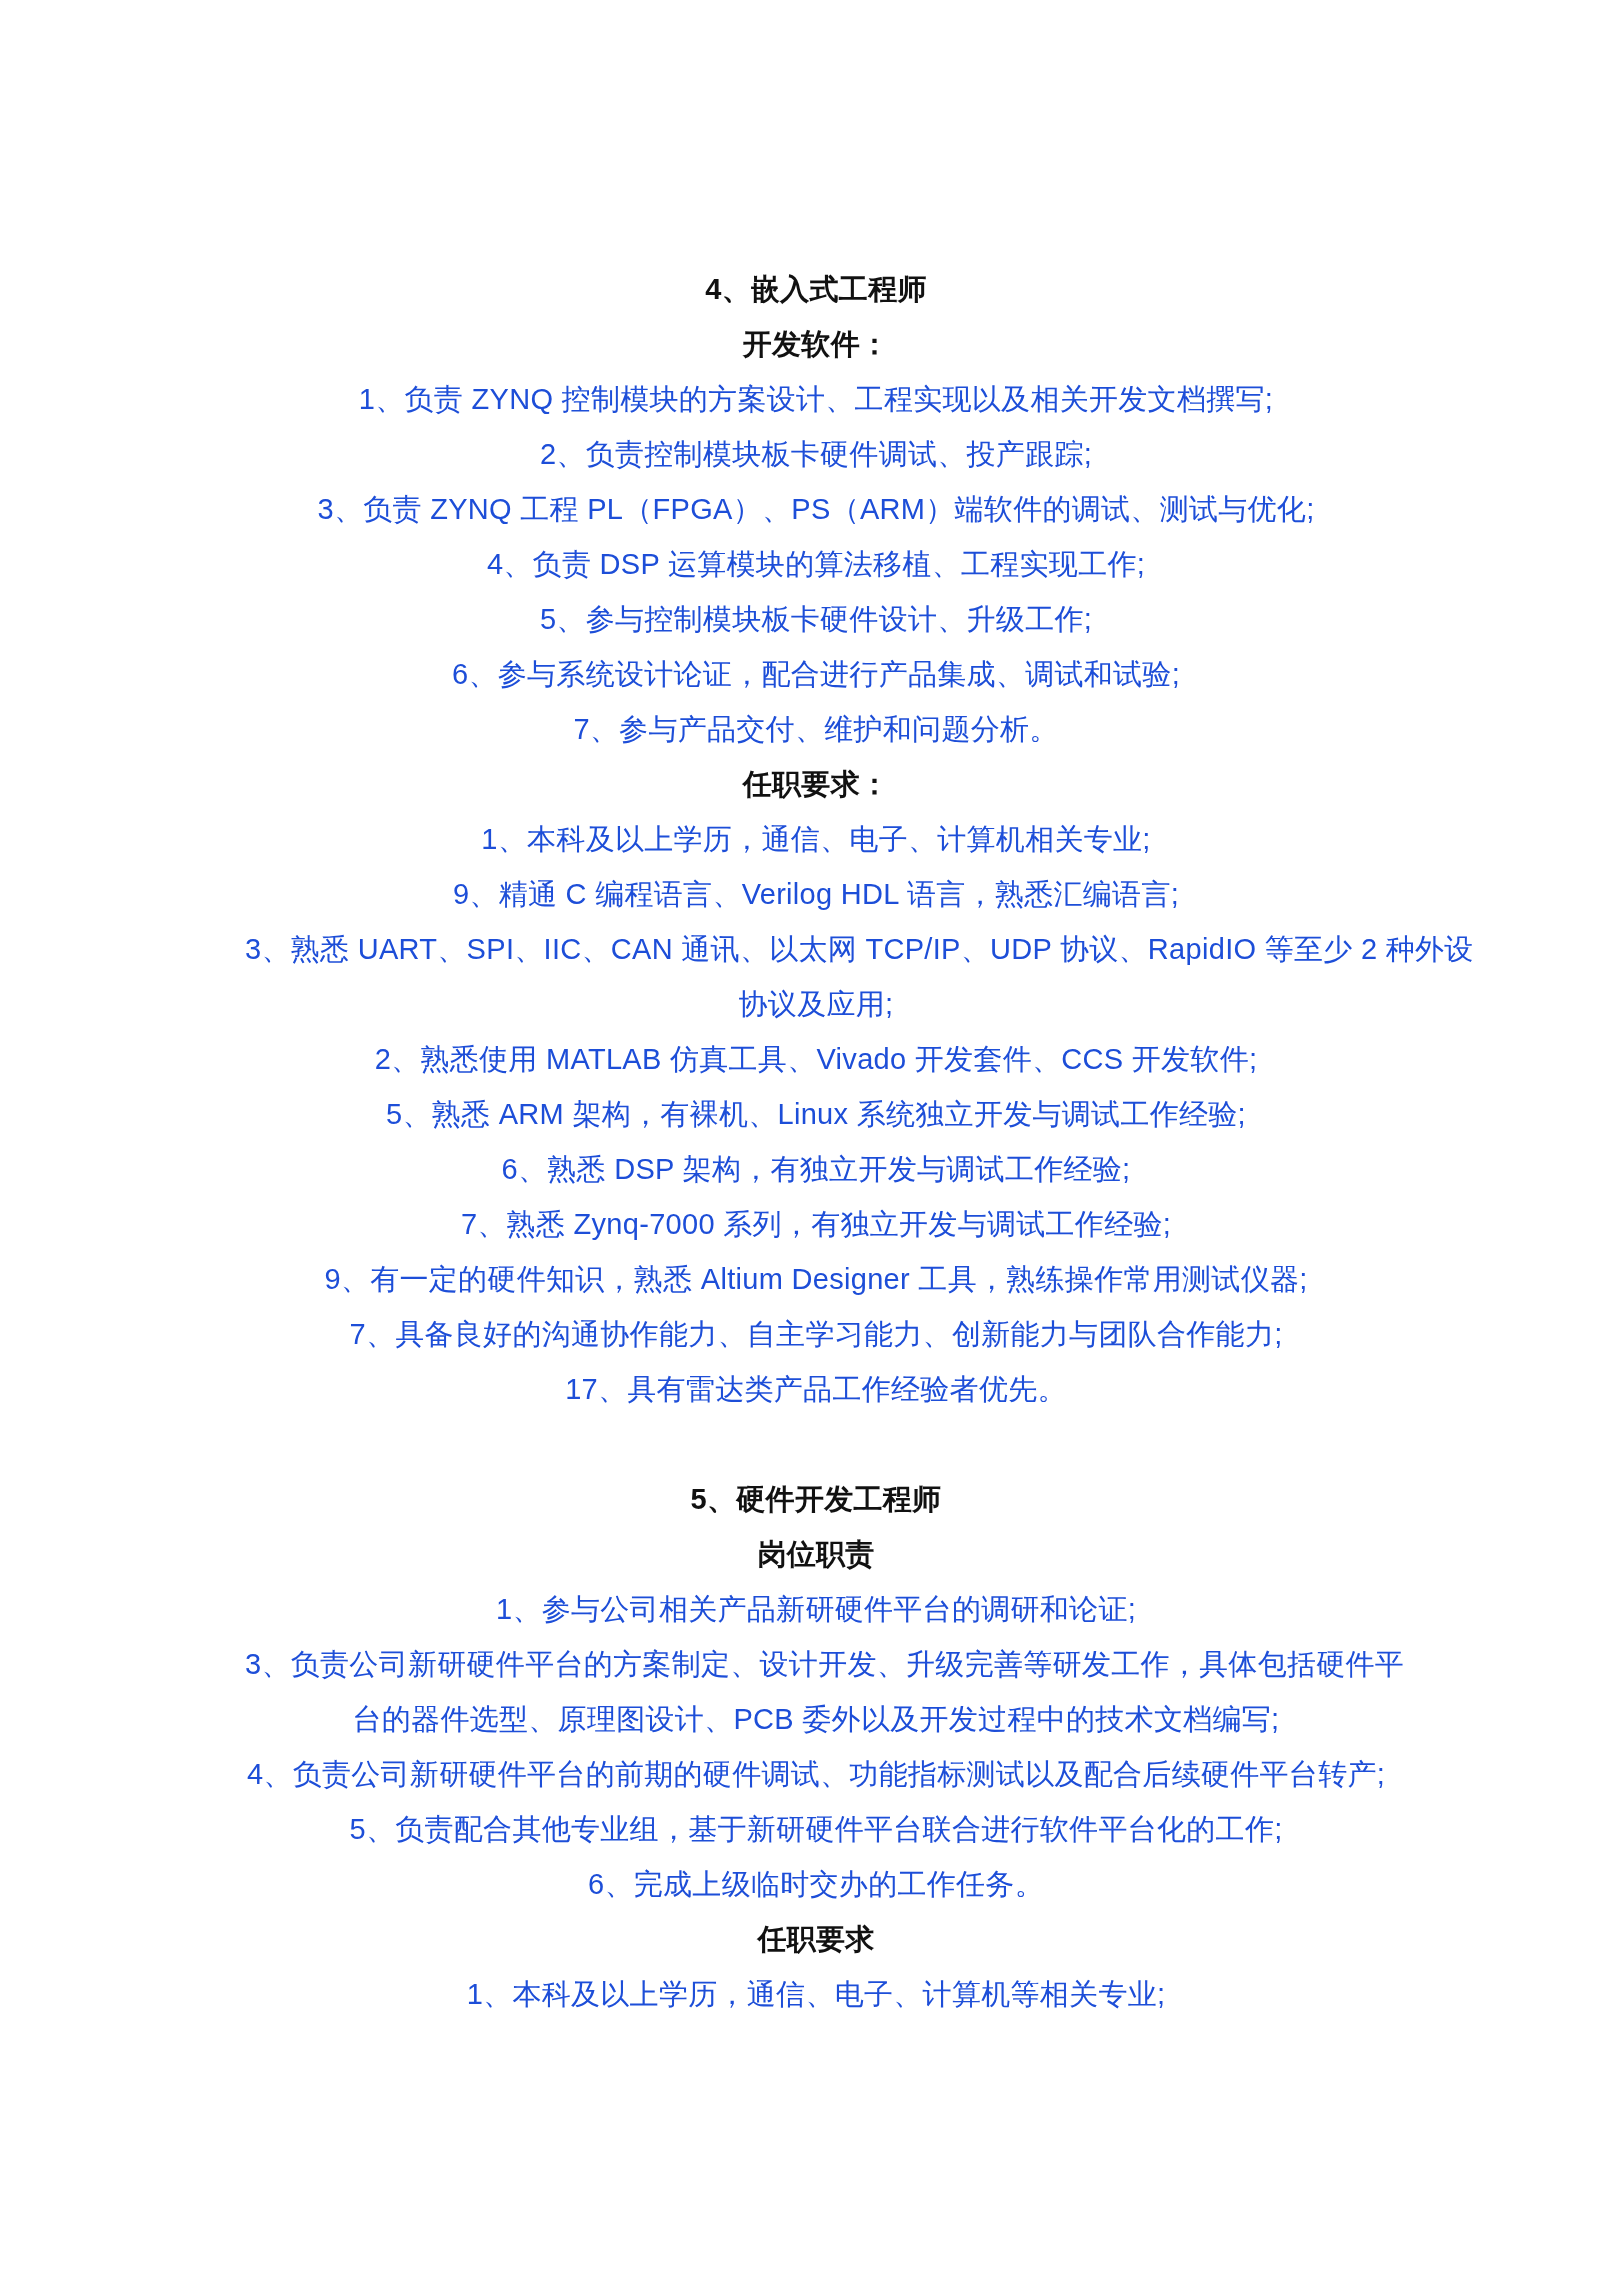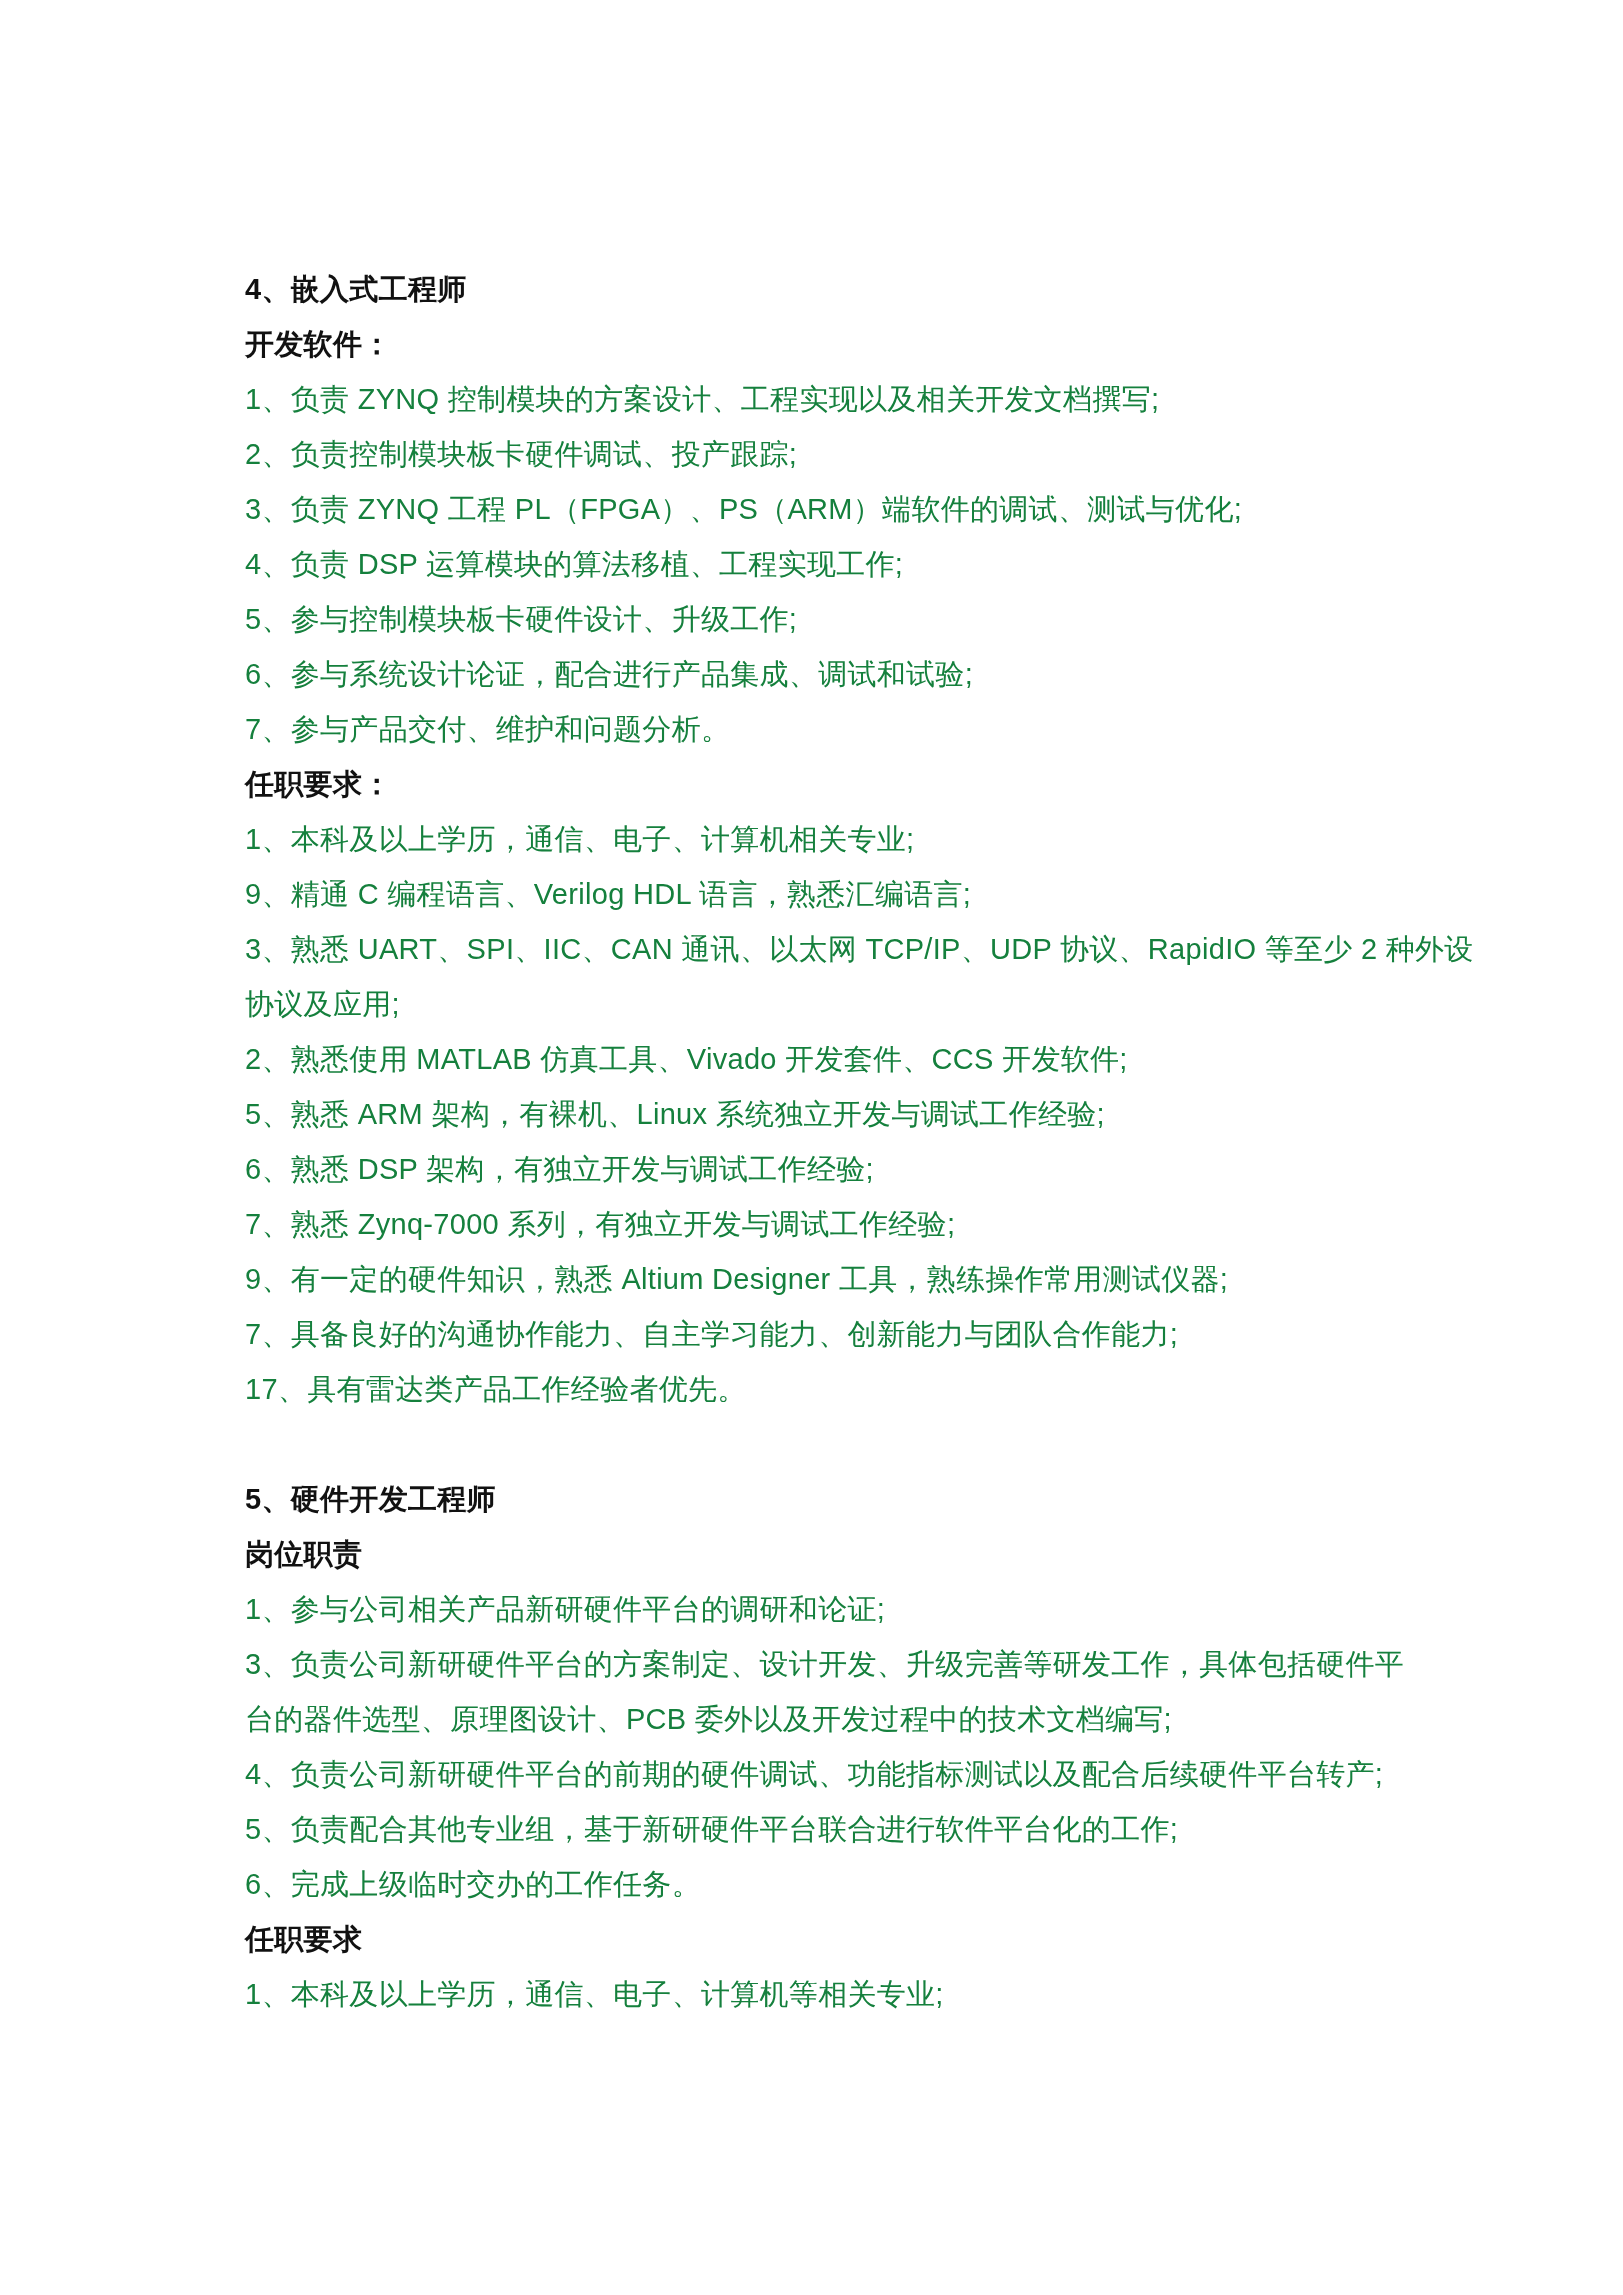--- a/index.html
+++ b/index.html
@@ -8,26 +8,27 @@
     height: 2295px;
     background: #ffffff;
     position: relative;
     font-family: "Liberation Sans", sans-serif;
   }
   .content {
     position: absolute;
     left: 245px;
     top: 262px;
     width: 1142px;
+    text-align: center;
   }
   .line {
     font-size: 29px;
     line-height: 55px;
     height: 55px;
-    color: #15803d;
+    color: #1d4ed8;
     white-space: nowrap;
     letter-spacing: 0.3px;
     overflow: visible;
   }
   .heading { font-weight: 700; color: #111111; }
   .blank { height: 55px; }
 </style>
 </head>
 <body>
 

